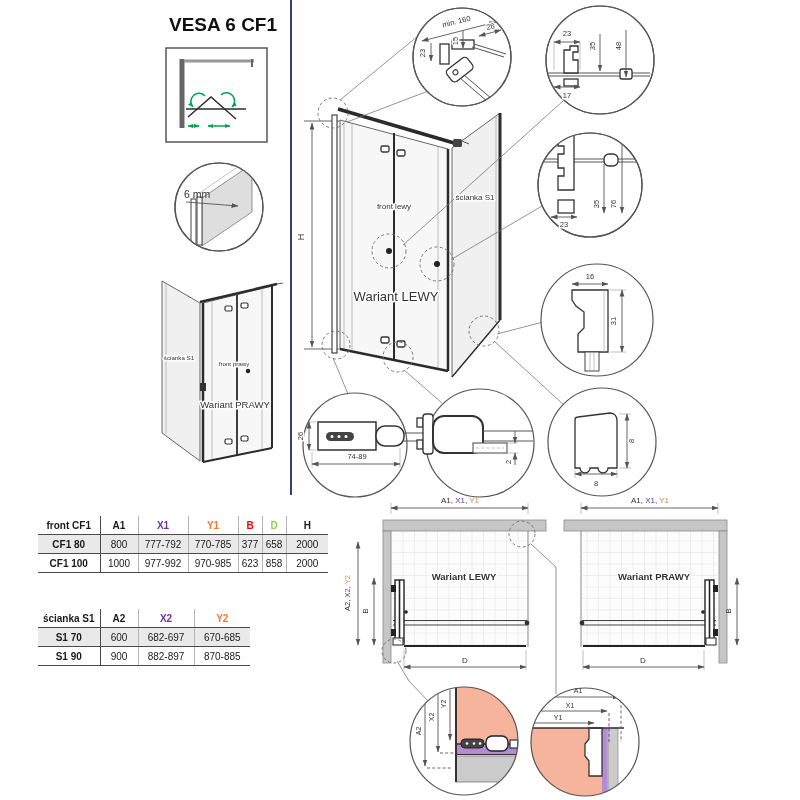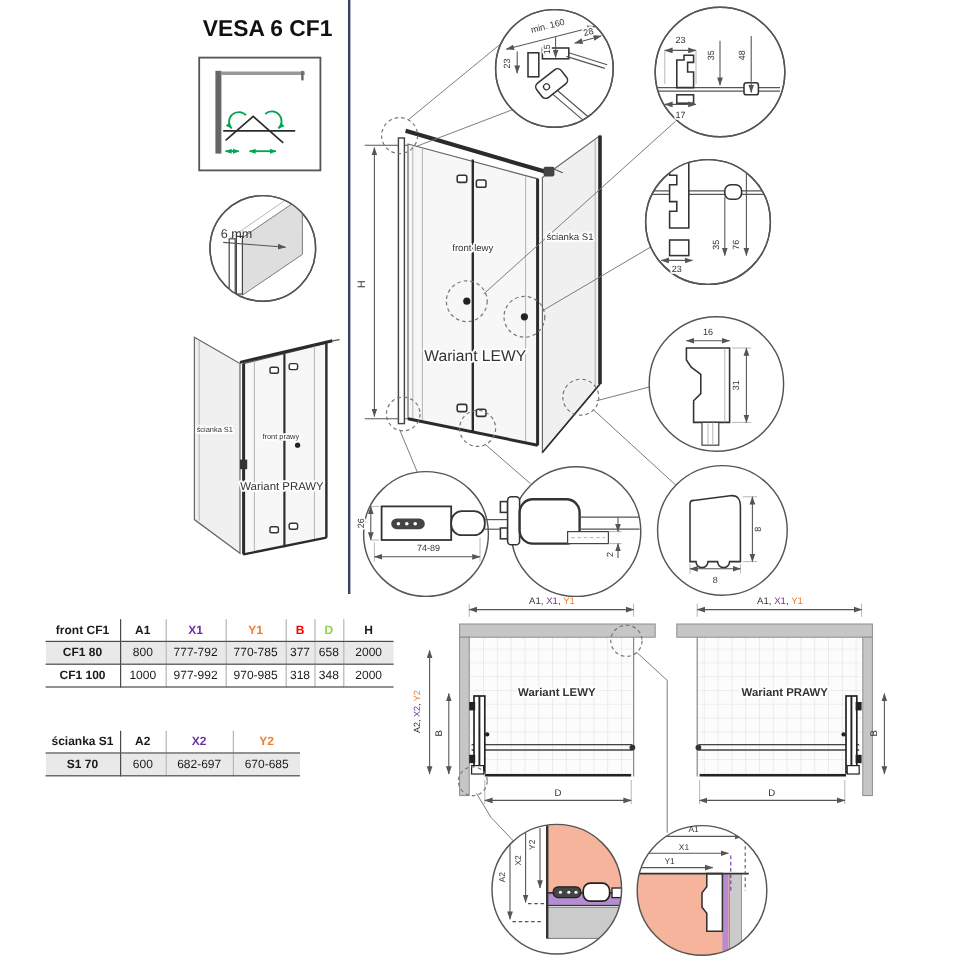--- a/index.html
+++ b/index.html
@@ -458,22 +458,22 @@
           <td>770-785</td>
           <td>377</td>
           <td>658</td>
           <td>2000</td>
         </tr>
         <tr>
           <th>CF1 100</th>
           <td>1000</td>
           <td>977-992</td>
           <td>970-985</td>
-          <td>318</td>
-          <td>348</td>
+          <td>623</td>
+          <td>858</td>
           <td>2000</td>
         </tr>
       </tbody>
     </table>
 
 <table id="wall-table" class="spec-table">
   <colgroup>
         <col style="width:62px">
         <col style="width:38px">
         <col style="width:56px">
@@ -487,16 +487,22 @@
           <th style="color: rgb(237, 125, 49);">Y2</th>
         </tr>
       </thead>
       <tbody>
         <tr>
           <th>S1 70</th>
           <td>600</td>
           <td>682-697</td>
           <td>670-685</td>
         </tr>
+        <tr>
+          <th>S1 90</th>
+          <td>900</td>
+          <td>882-897</td>
+          <td>870-885</td>
+        </tr>
       </tbody>
     </table>
 
 </div>
 
 </body></html>

